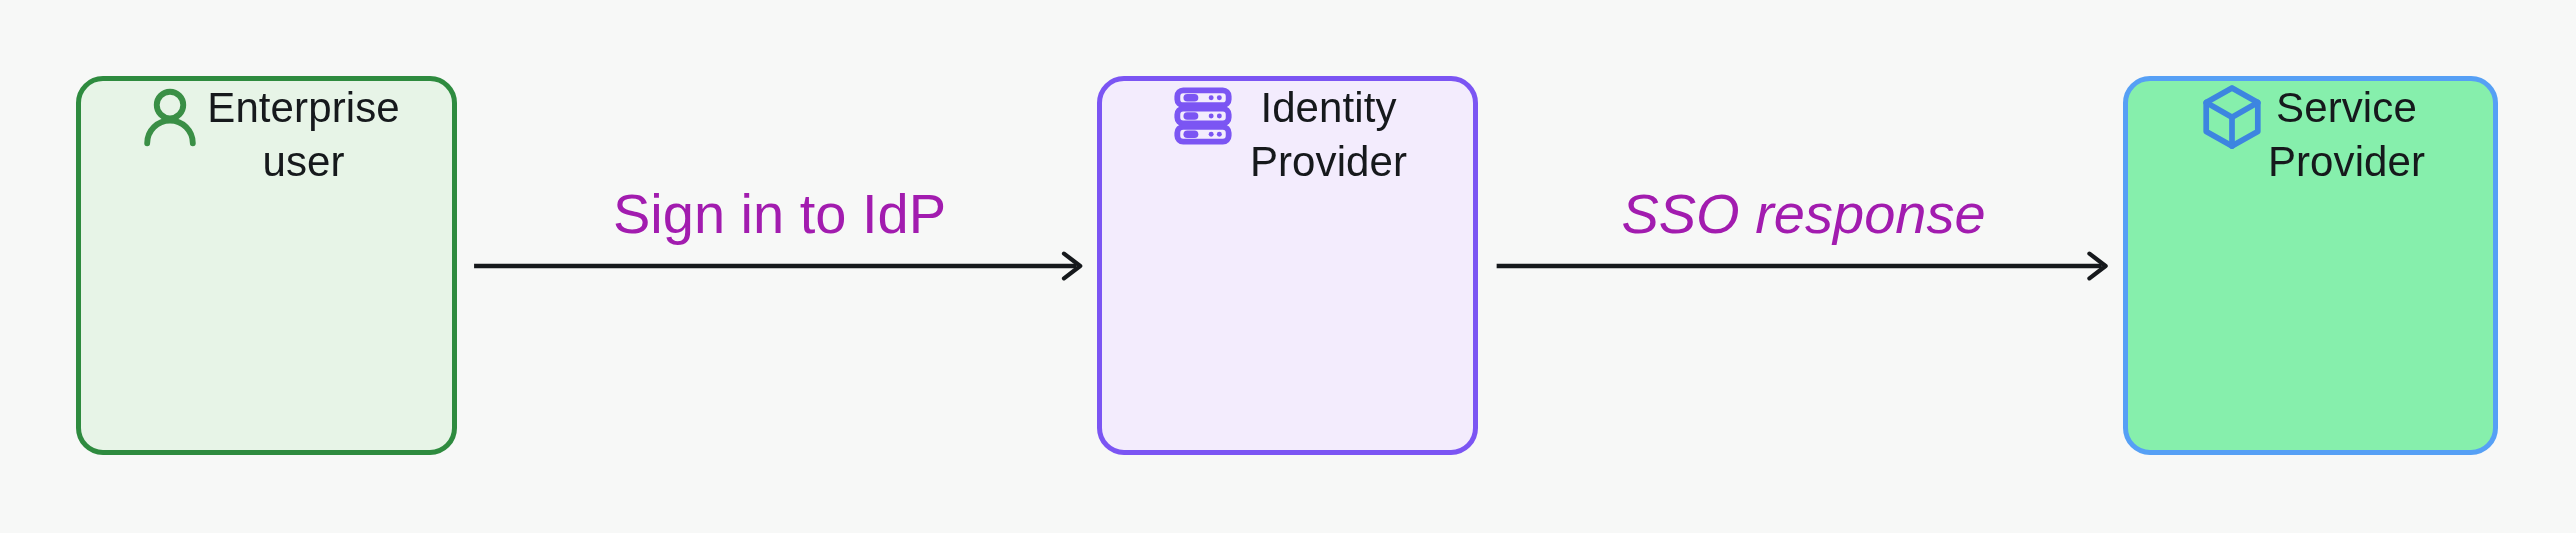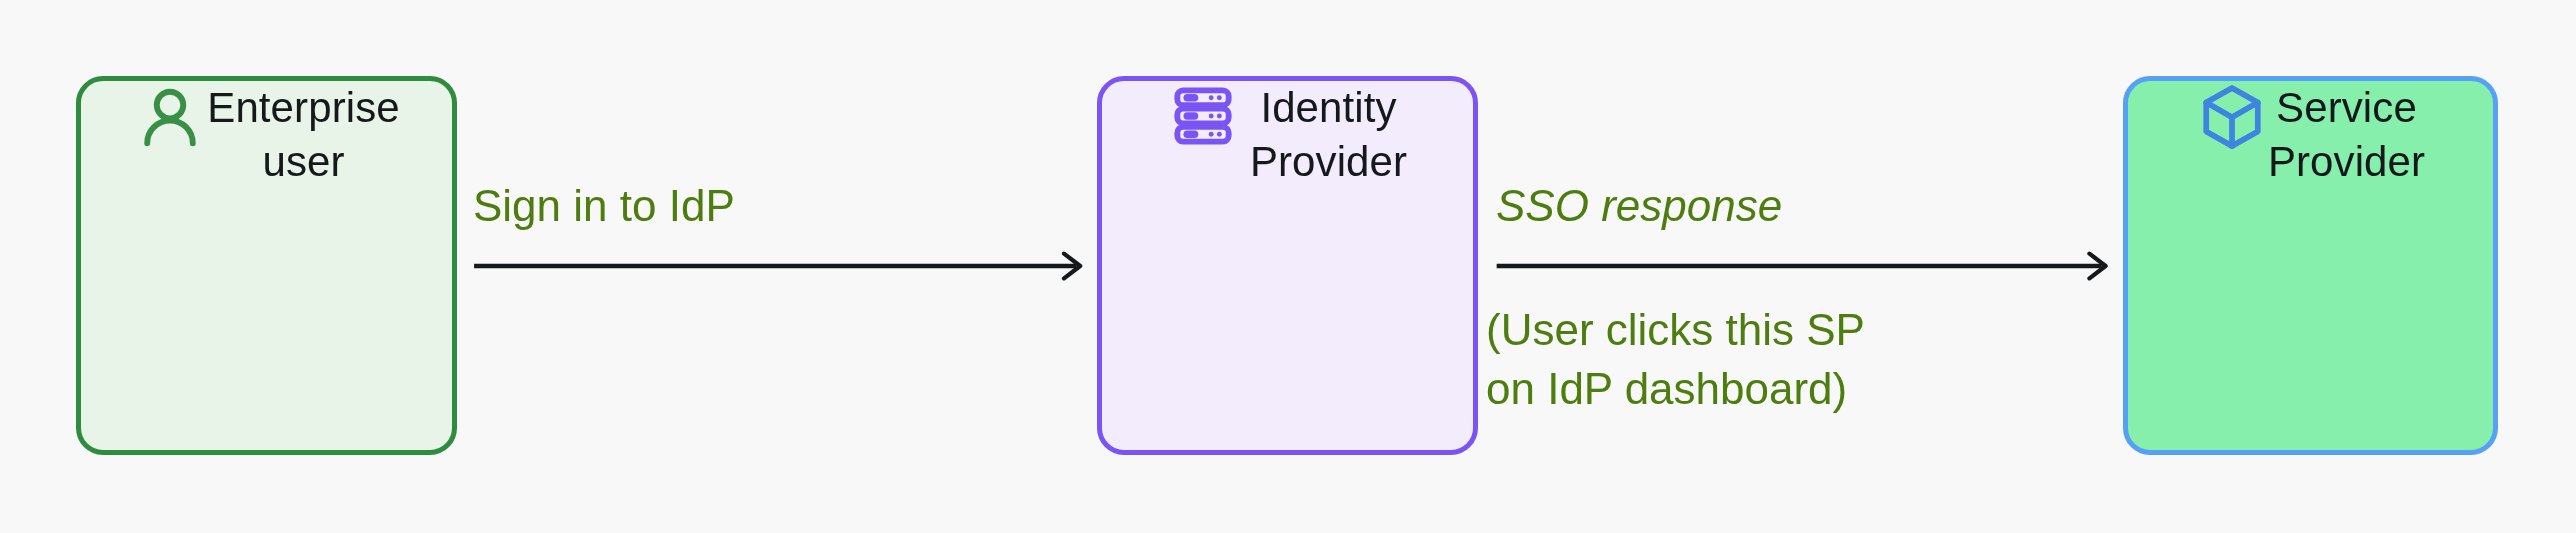--- a/index.html
+++ b/index.html
@@ -88,23 +88,23 @@
   }
   #edge-2 {
     left: 1496px;
     top: 266px;
     width: 615px;
   }
 
   
   .edge-label {
     position: absolute;
-    text-align: left;
-    color: #4d7c0f;
-    font-size: 44px;
+    text-align: center;
+    color: #a21caf;
+    font-size: 56px;
     line-height: 1.33;
     white-space: pre-line;
   }
   #edge-1-label {
     left: 473px;
     top: 177px;
     width: 613px;
   }
   #edge-2-label-top {
     left: 1496px;
@@ -175,17 +175,15 @@
     </svg>
   </div>
 
   <div class="edge-label" id="edge-2-label-top">SSO response</div>
   <div class="edge" id="edge-2">
     <svg width="615" height="38" viewBox="0 0 646 40">
       <line x1="0" y1="20" x2="637" y2="20" stroke="#16191c" stroke-width="4.5"></line>
       <polyline points="624,7 641,20 624,33" fill="none" stroke="#16191c" stroke-width="4.5" stroke-linecap="round" stroke-linejoin="round"></polyline>
     </svg>
   </div>
-  <div class="edge-label" id="edge-2-label-bottom">(User clicks this SP
-on IdP dashboard)</div>
 
 </div>
 
 
 </body></html>

